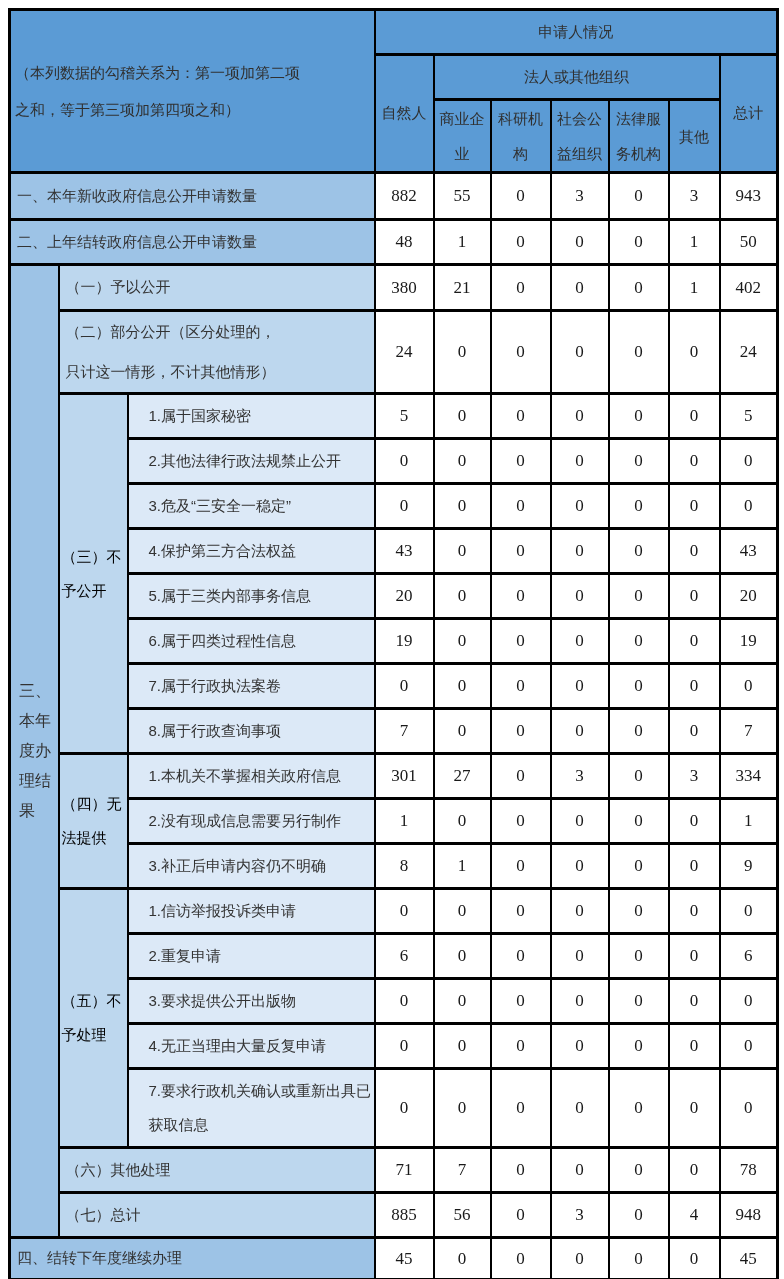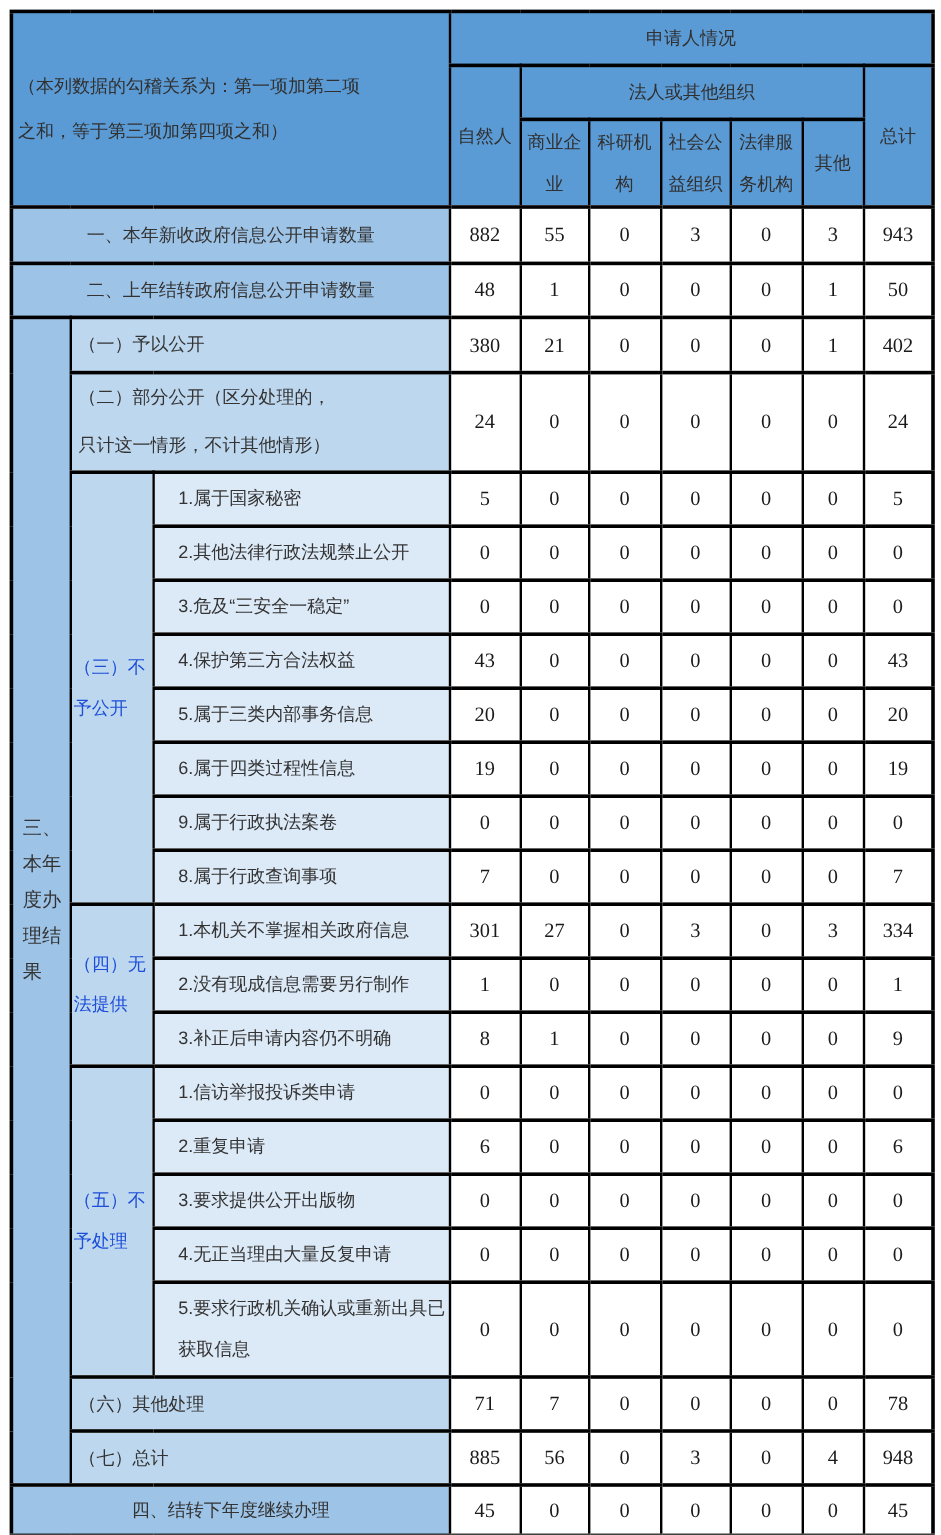--- a/index.html
+++ b/index.html
@@ -3,25 +3,25 @@
 <meta charset="utf-8">
 <style>
   html,body{margin:0;padding:0;background:#ffffff;}
   body{width:784px;height:1279px;font-family:"Liberation Sans",sans-serif;}
   table{border-collapse:collapse;table-layout:fixed;width:768px;margin:8px;border:3px solid #000;}
   td{border:2px solid #000;border-top-width:3px;border-bottom-width:3px;overflow:hidden;}
   .hdr{background:#5B9BD5;text-align:center;vertical-align:middle;color:#303030;font-size:15px;}
   .wrap{word-break:break-all;line-height:35px;padding:0 4px;}
   .note{background:#5B9BD5;text-align:left;vertical-align:middle;padding:0 4px;font-size:15px;color:#303030;}
   .note div{line-height:37px;}
-  .l1{background:#9DC3E6;text-align:center;vertical-align:middle;padding:0 6px;font-size:15px;color:#333;}
+  .l1{background:#9DC3E6;text-align:left;vertical-align:middle;padding:0 6px;font-size:15px;color:#333;}
   .l2{background:#BDD7EE;text-align:left;vertical-align:middle;padding:0 6px;font-size:15px;color:#333;}
   .l2m div{line-height:40px;}
   .l3{background:#DCE9F7;text-align:left;vertical-align:middle;padding:0 2px 0 20px;font-size:15px;color:#333;line-height:34px;word-break:break-all;}
-  .g{background:#BDD7EE;text-align:left;vertical-align:middle;padding:0 2px;font-size:15px;color:#1d4ed8;line-height:34px;word-break:break-all;}
+  .g{background:#BDD7EE;text-align:left;vertical-align:middle;padding:0 2px;font-size:15px;color:#000000;line-height:34px;word-break:break-all;}
   .side{background:#9DC3E6;vertical-align:middle;padding:0 0 0 8px;}
   .sidetext{width:32px;word-break:break-all;line-height:30px;font-size:16px;color:#333;}
   .v{background:#fff;text-align:center;vertical-align:middle;font-family:"Liberation Serif","DejaVu Serif",serif;font-size:17px;color:#1a1a1a;}
   .h42{height:42px}.h45{height:45px}.h46{height:46px}.h47{height:47px}.h72{height:72px}.h79{height:79px}.h82{height:82px}
 </style>
 </head>
 <body>
 
 <table>
   <colgroup>
@@ -163,21 +163,21 @@
       <td class="l3">6.属于四类过程性信息</td>
       <td class="v">19</td>
       <td class="v">0</td>
       <td class="v">0</td>
       <td class="v">0</td>
       <td class="v">0</td>
       <td class="v">0</td>
       <td class="v">19</td>
     </tr>
     <tr class="h45">
-      <td class="l3">9.属于行政执法案卷</td>
+      <td class="l3">7.属于行政执法案卷</td>
       <td class="v">0</td>
       <td class="v">0</td>
       <td class="v">0</td>
       <td class="v">0</td>
       <td class="v">0</td>
       <td class="v">0</td>
       <td class="v">0</td>
     </tr>
     <tr class="h45">
       <td class="l3">8.属于行政查询事项</td>
@@ -257,21 +257,21 @@
       <td class="l3">4.无正当理由大量反复申请</td>
       <td class="v">0</td>
       <td class="v">0</td>
       <td class="v">0</td>
       <td class="v">0</td>
       <td class="v">0</td>
       <td class="v">0</td>
       <td class="v">0</td>
     </tr>
     <tr class="h79">
-      <td class="l3">5.要求行政机关确认或重新出具已获取信息</td>
+      <td class="l3">7.要求行政机关确认或重新出具已获取信息</td>
       <td class="v">0</td>
       <td class="v">0</td>
       <td class="v">0</td>
       <td class="v">0</td>
       <td class="v">0</td>
       <td class="v">0</td>
       <td class="v">0</td>
     </tr>
 
     <tr class="h45">

